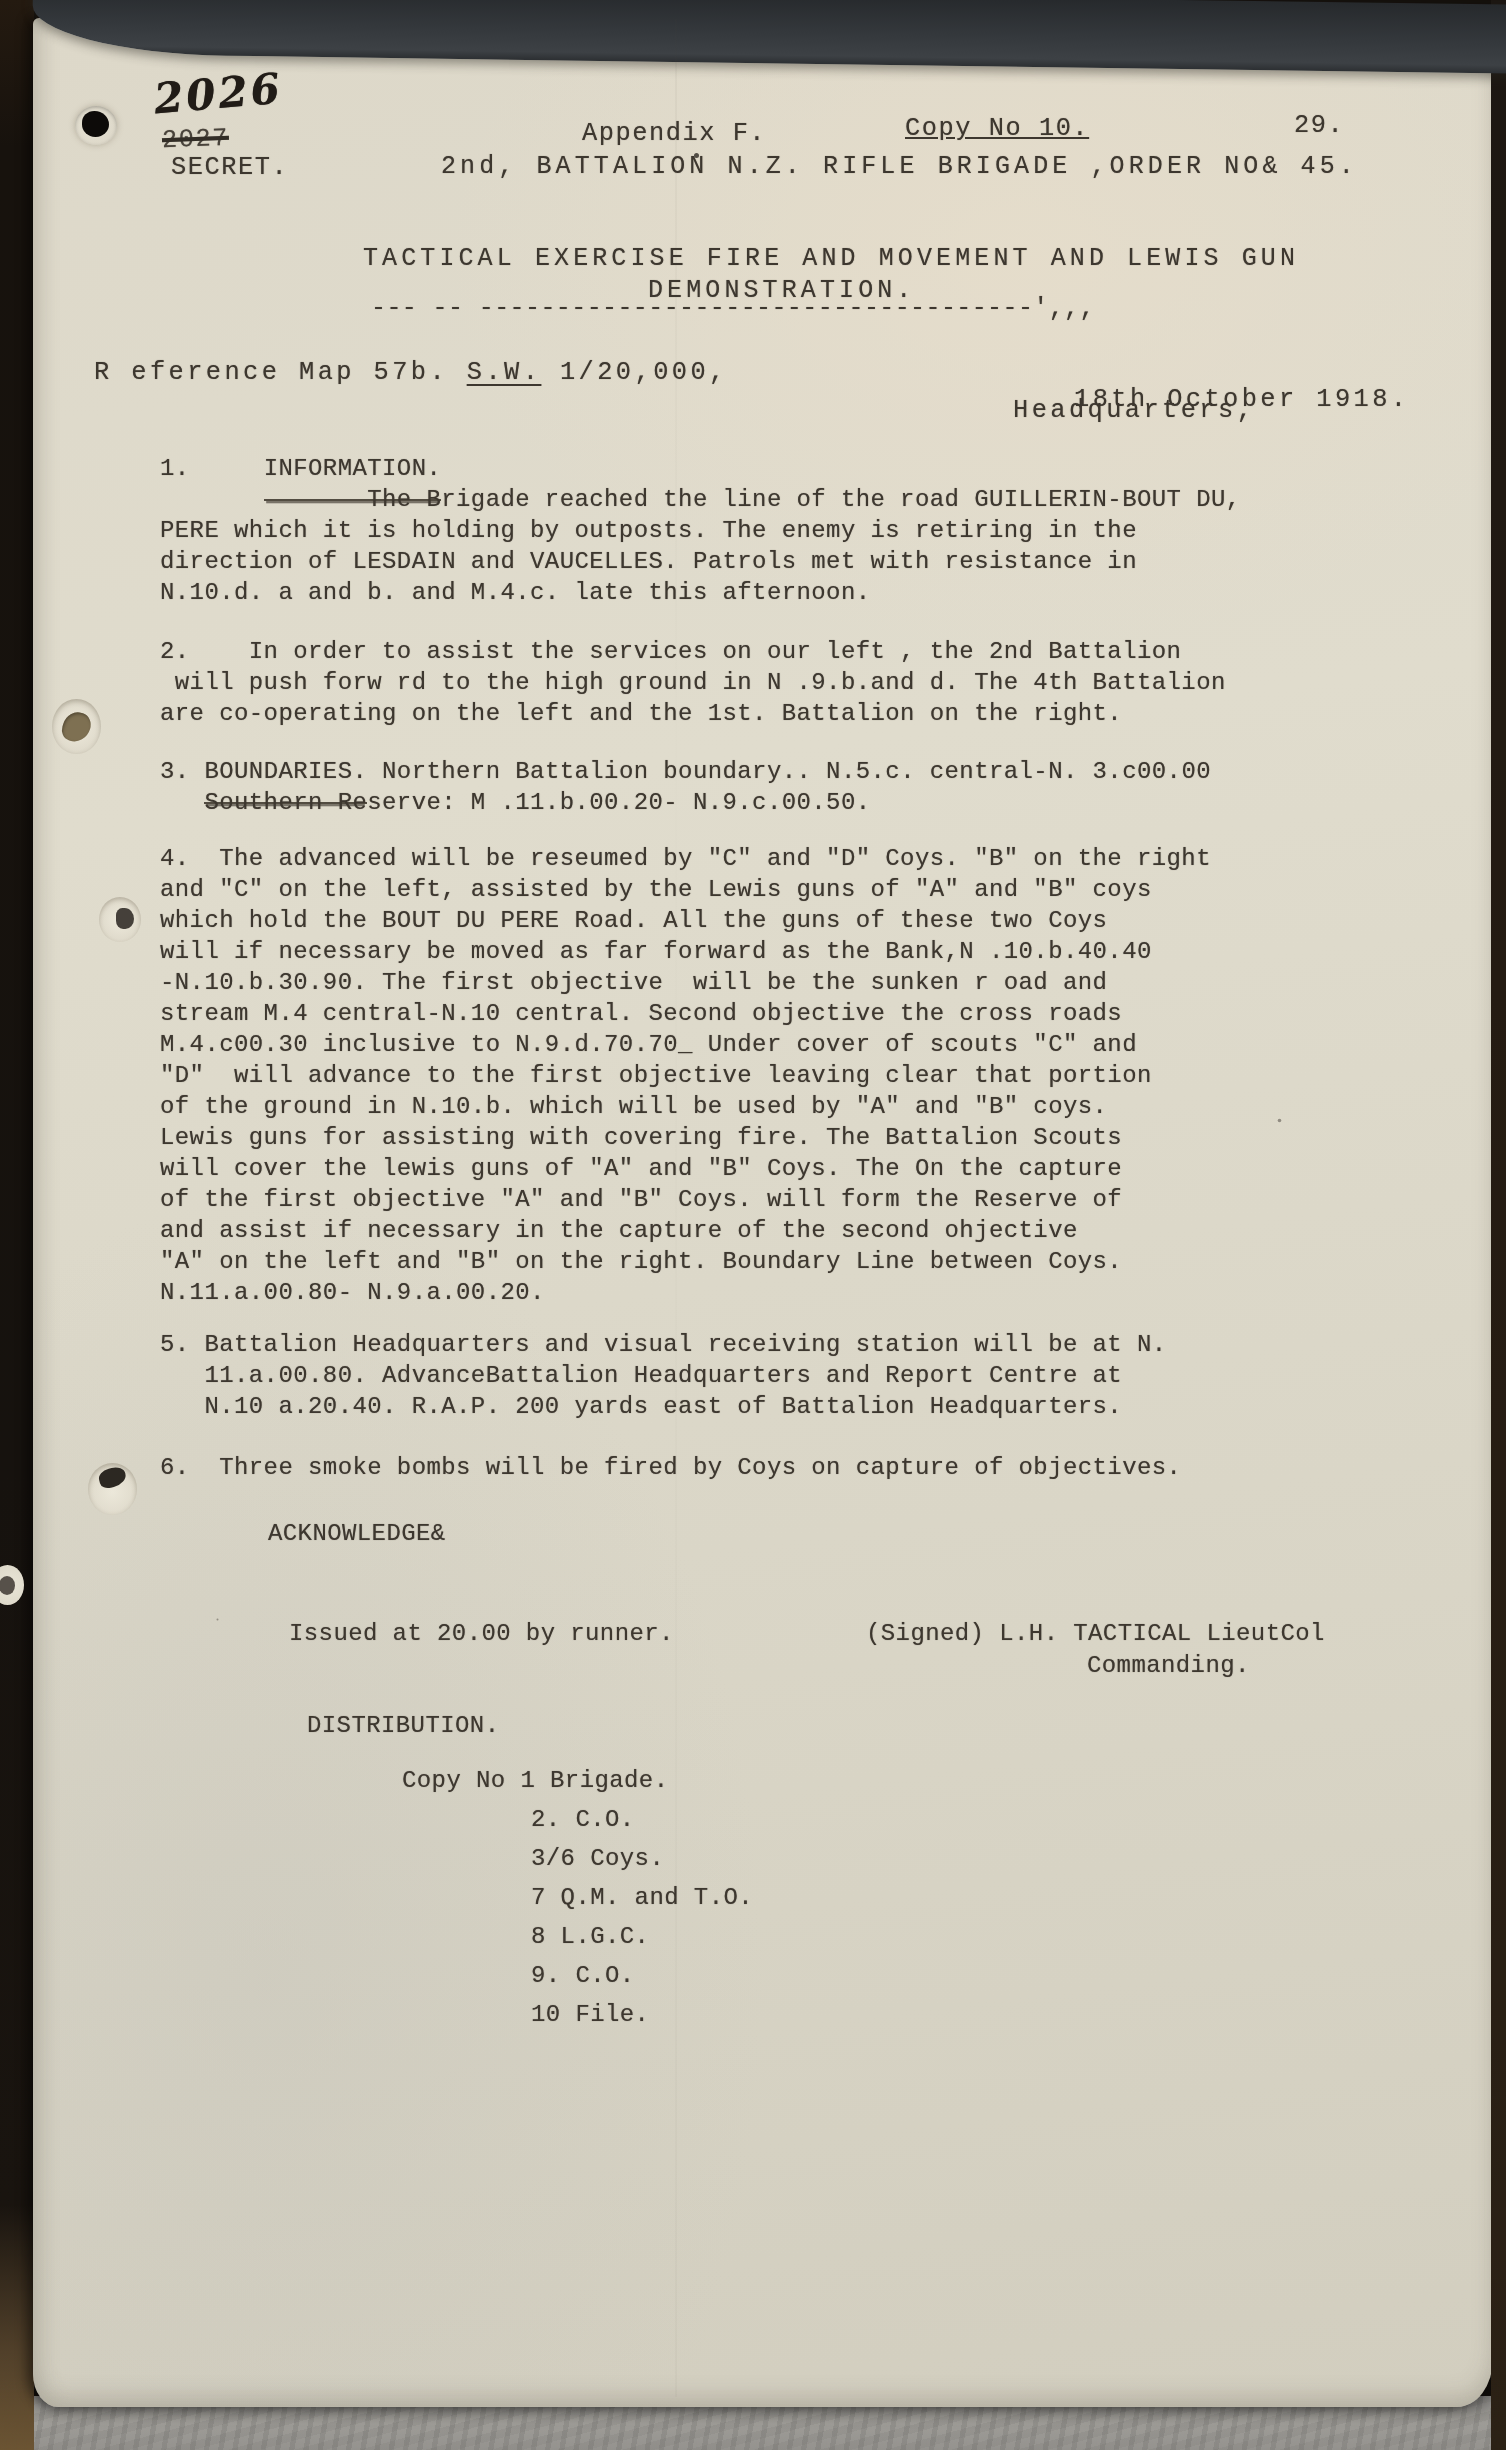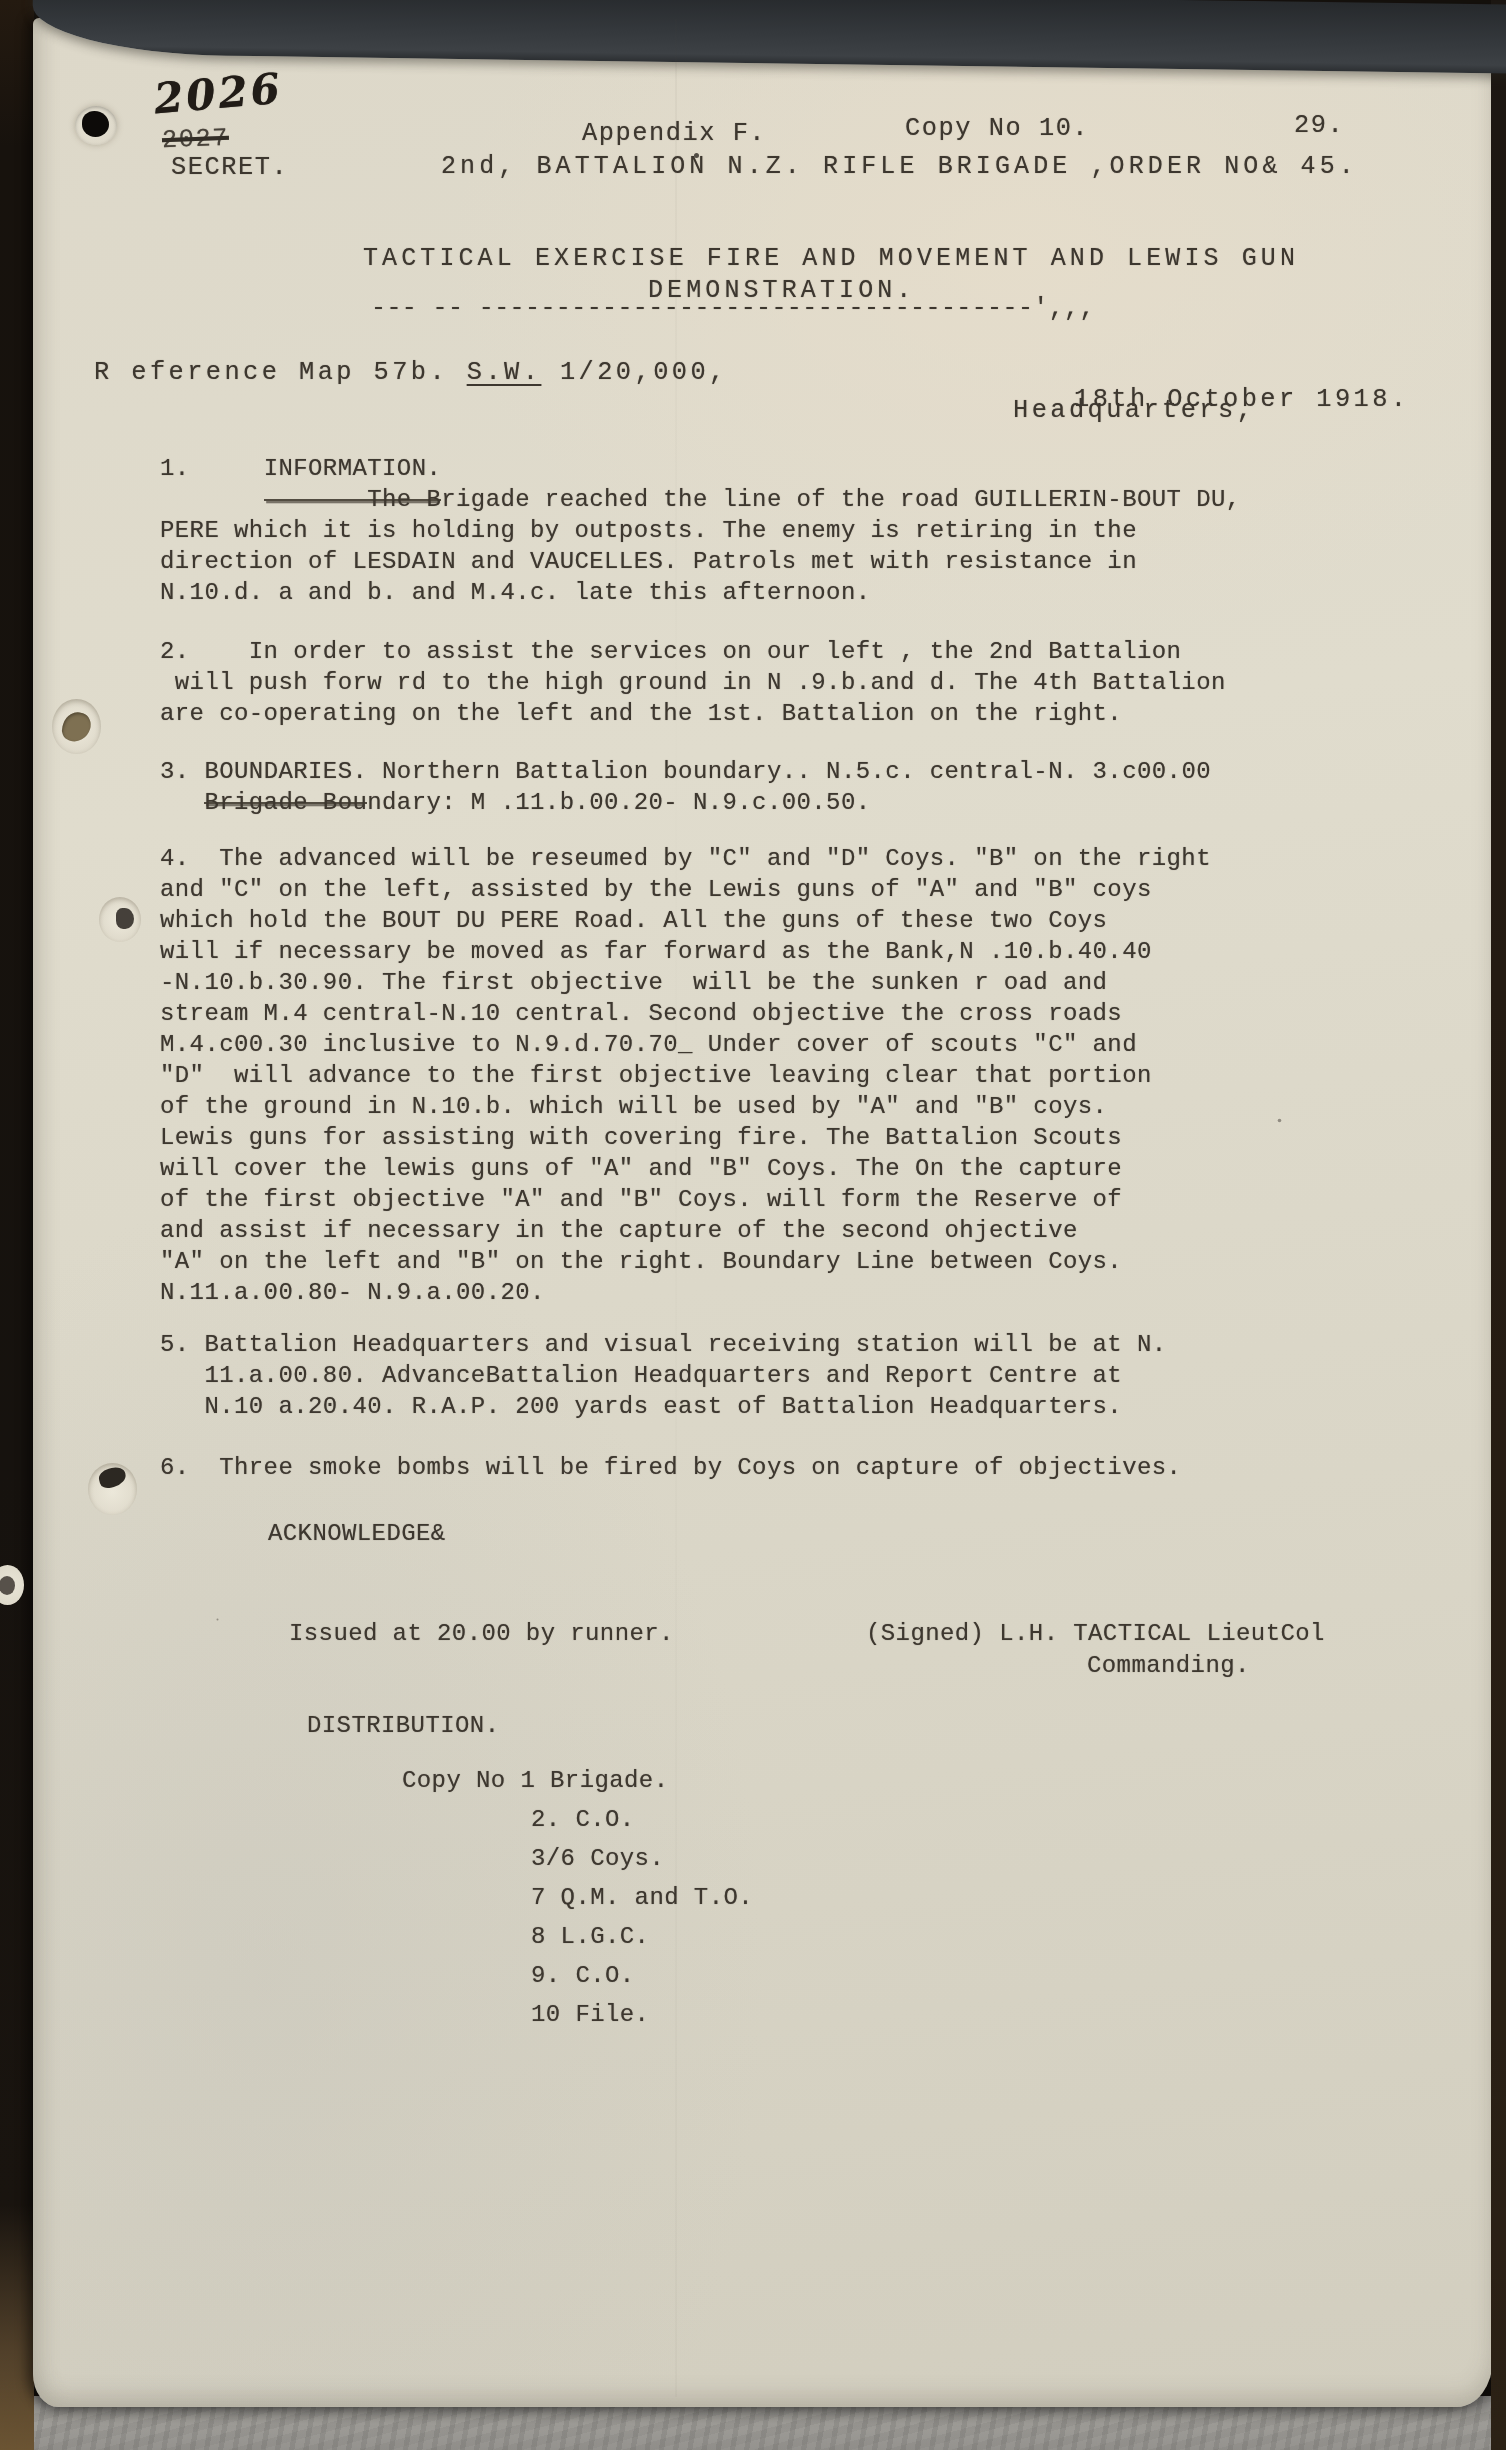--- a/index.html
+++ b/index.html
@@ -120,21 +120,21 @@
   </div>
 <div class="hole hole5">
     <div class="core"></div>
   </div>
 <div class="speck" style="left:694px; top:153px;"></div>
 
 <div class="txt hand" style="left:154px; top:69px;">2026</div>
 <div class="txt t34 crossed" style="left:162px; top:123px;">2027</div>
 <div class="txt t34" style="left:171px; top:151px;">SECRET.</div>
 <div class="txt t34" style="left:582px; top:117px;">Appendix F.</div>
-<div class="txt t34" style="left:905px; top:112px;">Copy No 10.</div>
+<div class="txt t34" style="left:905px; top:112px;text-decoration:underline;">Copy No 10.</div>
 <div class="txt t34" style="left:1294px; top:109px;">29.</div>
 <div class="txt t34 sp5" style="left:441px; top:150px; font-size:25px;">2nd, BATTALION N.Z. RIFLE BRIGADE ,ORDER NO&amp; 45.</div>
 
 <div class="txt t34 sp5" style="left:363px; top:242px; font-size:25px;">TACTICAL EXERCISE FIRE AND MOVEMENT AND LEWIS GUN</div>
 <div class="txt t34 sp5" style="left:648px; top:274px; font-size:25px;">DEMONSTRATION.</div>
 <div class="txt t34 sp5 pre" style="left:371px; top:293px; font-size:25px;">--- -- ------------------------------------',,,</div>
 
 <div class="txt t34 sp4" style="left:94px; top:356px; white-space:pre;"><span>R eference Map 57b. </span><span class="u-sw">S.W.</span><span> 1/20,000,</span></div>
 <div class="txt t34 sp4" style="left:1013px; top:350px;margin-top:44px;">Headquarters,</div>
 <div class="txt t34 sp4" style="left:1074px; top:383px;">18th October 1918.</div>
@@ -147,21 +147,21 @@
 direction of LESDAIN and VAUCELLES. Patrols met with resistance in
 N.10.d. a and b. and M.4.c. late this afternoon.</div>
   </div>
   <div class="para" style="margin-bottom:27px;">
     <div class="pre">2.    In order to assist the services on our left , the 2nd Battalion
  will push forw rd to the high ground in N .9.b.and d. The 4th Battalion
 are co-operating on the left and the 1st. Battalion on the right.</div>
   </div>
   <div class="para" style="margin-bottom:25.4px;">
     <div class="pline"><span>3. </span><span class="head-u">BOUNDARIES.</span><span> Northern Battalion boundary.. N.5.c. central-N. 3.c00.00</span></div>
-    <div class="pre">   Brigade Boundary: M .11.b.00.20- N.9.c.00.50.</div>
+    <div class="pre">   Southern Reserve: M .11.b.00.20- N.9.c.00.50.</div>
   </div>
   <div class="para" style="margin-bottom:21px;">
     <div class="pre">4.  The advanced will be reseumed by "C" and "D" Coys. "B" on the right
 and "C" on the left, assisted by the Lewis guns of "A" and "B" coys
 which hold the BOUT DU PERE Road. All the guns of these two Coys
 will if necessary be moved as far forward as the Bank,N .10.b.40.40
 -N.10.b.30.90. The first objective  will be the sunken r oad and
 stream M.4 central-N.10 central. Second objective the cross roads
 M.4.c00.30 inclusive to N.9.d.70.70_ Under cover of scouts "C" and
 "D"  will advance to the first objective leaving clear that portion

